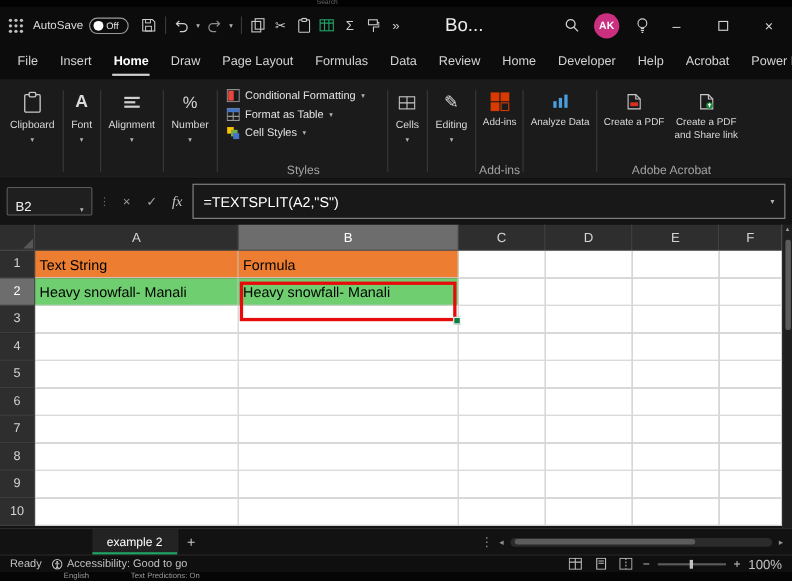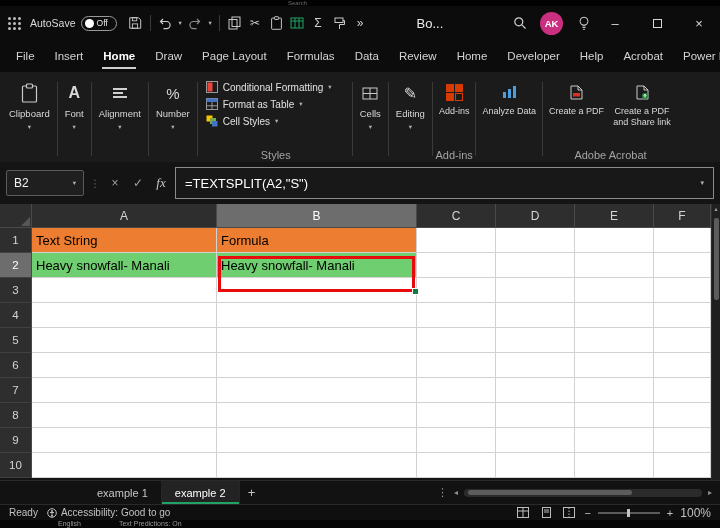--- a/index.html
+++ b/index.html
@@ -14,21 +14,21 @@
   .titlebar { height:34px; background:#0c0c0c; display:flex; align-items:center; padding-left:8px; flex:none; }
   .waffle { display:grid; grid-template-columns:repeat(3,3px); grid-auto-rows:3px; gap:2px; margin-right:9px; }
   .waffle i { background:#bdbdbd; border-radius:50%; }
   .autosave { display:flex; align-items:center; gap:5px; font-size:10.5px; color:#dcdcdc; margin-right:8px; white-space:nowrap; }
   .toggle { width:36px; height:15px; border:1px solid #9a9a9a; border-radius:8px; display:flex; align-items:center; padding:0 3px; gap:3px; }
   .knob { width:9px; height:9px; border-radius:50%; background:#fff; flex:none; }
   .toggle-state { font-size:8.5px; color:#e6e6e6; }
   .tb-btn { width:21px; height:22px; display:flex; align-items:center; justify-content:center; color:#cfcfcf; font-size:12px; flex:none; }
   .tb-chev { width:9px; font-size:6.5px; color:#b5b5b5; display:flex; align-items:center; justify-content:center; }
   .tb-sep { width:1px; height:16px; background:#3a3a3a; margin:0 4px; }
-  .doc-title { font-size:13px; color:#ececec; margin-left:46px; white-space:nowrap; }
+  .doc-title { font-size:17px; color:#ececec; margin-left:34px; white-space:nowrap; }
   .title-right { margin-left:auto; display:flex; align-items:center; }
   .avatar { width:23px; height:23px; border-radius:50%; background:#cb2f80; color:#fff; font-size:9.5px; font-weight:bold; display:flex; align-items:center; justify-content:center; margin:0 10px; }
   .win-btn { width:42px; height:34px; display:flex; align-items:center; justify-content:center; color:#dadada; font-size:13px; }
   .maxbox { width:9px; height:9px; border:1px solid #d6d6d6; display:inline-block; }
 
   
   .tabsrow { height:32px; background:#0c0c0c; display:flex; align-items:flex-start; padding-left:6px; flex:none; }
   .rtab { padding:0 10px; font-size:11.5px; color:#d4d4d4; height:100%; display:flex; align-items:center; position:relative; white-space:nowrap; }
   .rtab.active { color:#fff; font-weight:bold; }
   .rtab.active::after { content:''; position:absolute; left:9px; right:9px; bottom:3px; height:2px; background:#cfcfcf; }
@@ -55,21 +55,21 @@
   .addins-ic i { background:#D83B01; }
   .addins-ic i:last-child { background:none; border:1.5px solid #D83B01; }
   .btn-col { display:flex; flex-direction:column; align-items:center; padding:0 4px; }
   .btn-col .bc-icon { margin-top:7px; height:22px; display:flex; align-items:center; justify-content:center; }
   .btn-col .bc-label { font-size:9px; color:#d9d9d9; text-align:center; line-height:1.2; margin-top:3px; max-width:60px; }
   .acro-group { flex-direction:column; }
   .acro-btns { display:flex; }
 
   
   .formulabar { height:42px; background:#141414; display:flex; align-items:center; padding:0 6px; gap:5px; flex:none; }
-  .namebox { width:78px; height:26px; background:#1f1f1f; border:1px solid #5a5a5a; border-radius:2px; display:flex; align-items:center; padding:0 7px; font-size:12px; color:#f2f2f2; }
+  .namebox { width:78px; height:26px; background:#1f1f1f; border:1px solid #5a5a5a; border-radius:2px; display:flex; align-items:flex-end; padding:0 7px; font-size:12px; color:#f2f2f2; }
   .namebox .chev { margin-left:auto; font-size:6.5px; color:#b5b5b5; }
   .fb-dots { color:#6f6f6f; font-size:10px; padding:0 1px; }
   .fb-btn { width:18px; height:20px; display:flex; align-items:center; justify-content:center; color:#9f9f9f; font-size:12px; }
   .fb-fx { font-style:italic; font-family:"Liberation Serif", serif; color:#c8c8c8; font-size:13px; }
   .formula-input { flex:1; height:32px; border:1px solid #8b8b8b; background:#181818; display:flex; align-items:center; padding:0 9px; font-size:13px; color:#ffffff; white-space:nowrap; }
   .formula-input .chev { margin-left:auto; font-size:7px; color:#b5b5b5; }
 
   
   .grid-wrap { height:276px; background:#141414; display:flex; position:relative; flex:none; }
   .sheet { flex:1; display:flex; flex-direction:column; overflow:hidden; }
@@ -513,21 +513,20 @@
     <div class="vscroll">
       <span class="arrow">▲</span>
       <span class="vthumb"></span>
     </div>
     <div class="annotation" style="border-color: rgb(232, 11, 11);"></div>
     <div class="fill-handle" style="background: rgb(16, 124, 65);"></div>
   </div>
 
   <div class="sheetbar">
     <div class="sheet-spacer"></div>
-    <div class="stab">example 1</div>
     <div class="stab active">example 2</div>
     <div class="add-sheet">+</div>
     <div class="sb-right">
       <span class="sb-dots">⋮</span>
       <span class="sb-arrow">◂</span>
       <div class="hscroll">
         <span class="hthumb"></span>
       </div>
       <span class="sb-arrow">▸</span>
     </div>

